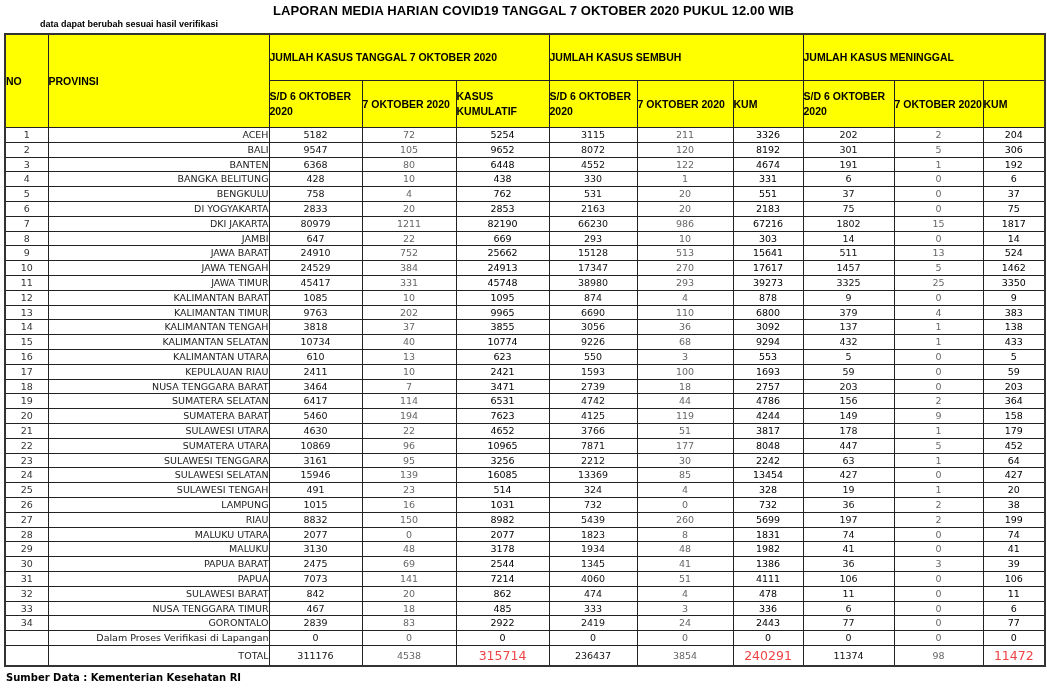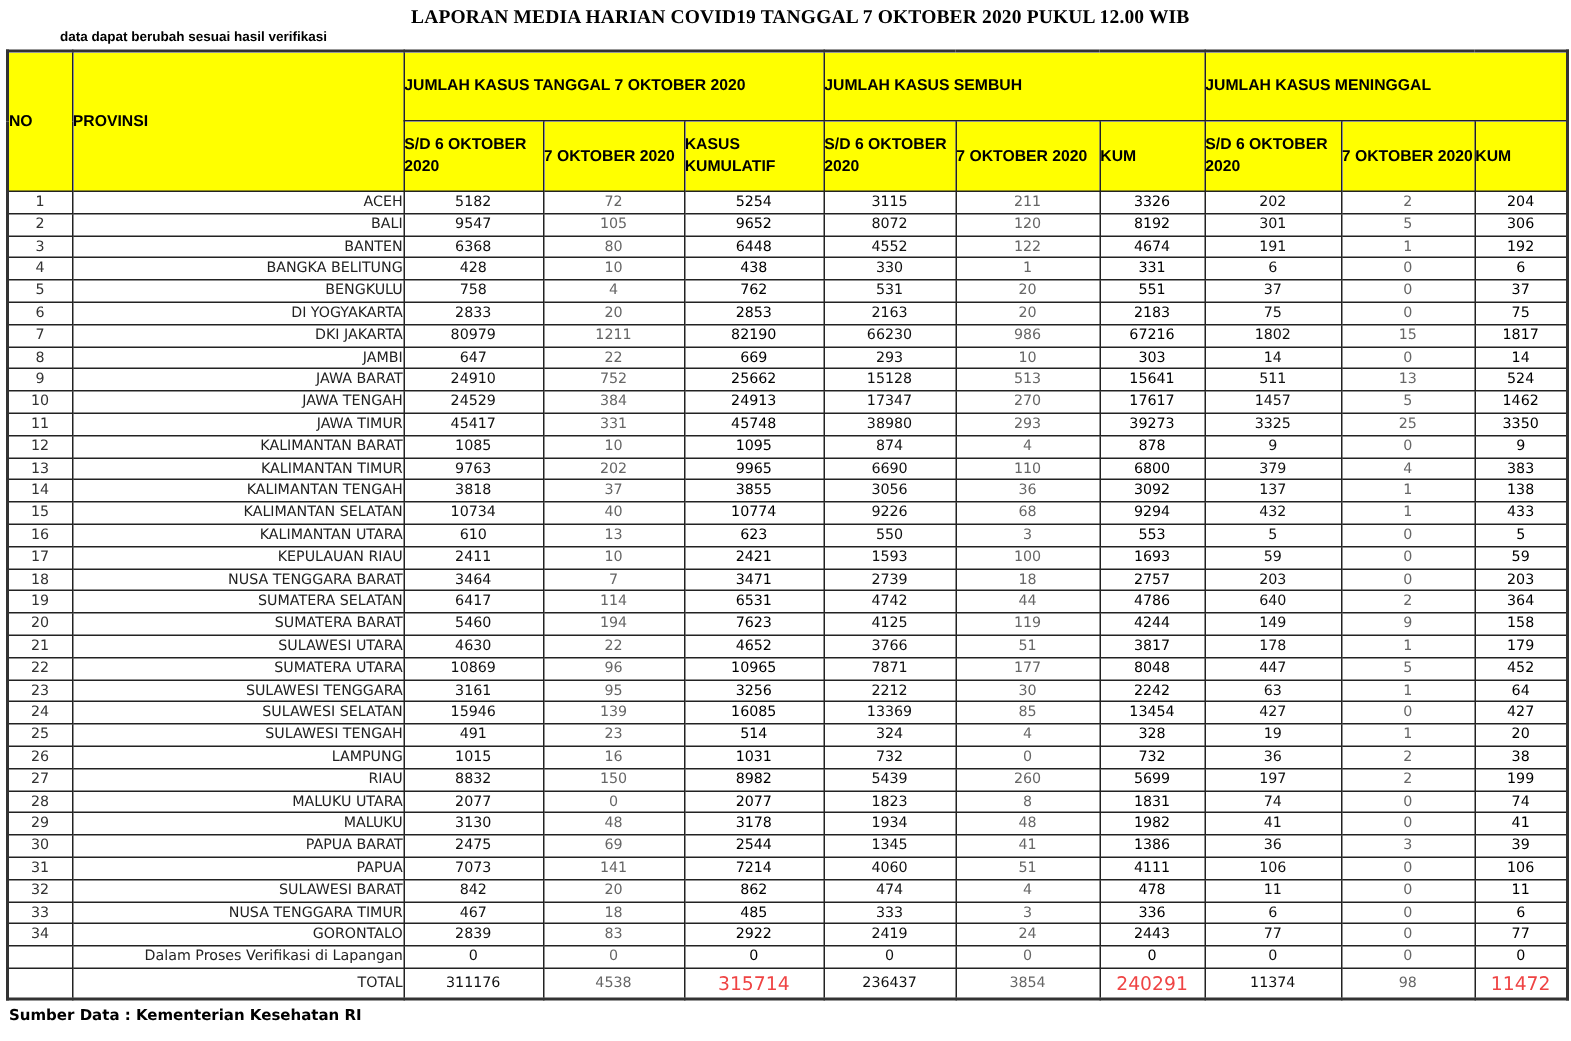--- a/index.html
+++ b/index.html
@@ -1,17 +1,17 @@
 <!DOCTYPE html>
 <html><head>
 <meta charset="utf-8">
 <style>
   html, body { margin:0; padding:0; background:#ffffff; }
   body { width:1047px; height:694px; position:relative; overflow:hidden; font-family:"Liberation Sans", sans-serif; color:#000; }
-  .title { position:absolute; left:0; top:3px; width:1047px; text-align:center; font-weight:bold; font-size:13px; letter-spacing:0.1px; padding-left:20px; box-sizing:border-box;font-family:Liberation Serif, serif; }
+  .title { position:absolute; left:0; top:3px; width:1047px; text-align:center; font-weight:bold; font-size:13px; letter-spacing:0.1px; padding-left:20px; box-sizing:border-box; }
   .subtitle { position:absolute; left:40px; top:19px; font-weight:bold; font-size:9px; }
   table.report { position:absolute; left:4px; top:33px; border-collapse:collapse; table-layout:fixed; width:1040px; }
   table.report th, table.report td { border:1px solid #222; padding:0; overflow:hidden; white-space:nowrap; }
   table.report th { background:#ffff00; font-weight:bold; font-size:10.5px; text-align:left; vertical-align:middle; line-height:15px; white-space:normal; }
   table.report { border:2px solid #333; }
   tr.h1 th.grp { height:45px; }
   tr.h2 th { height:46px; }
   table.report td { font-family:"DejaVu Sans", sans-serif; font-size:9.5px; height:13.8px; line-height:13.8px; text-align:center; color:#111; }
   table.report td.prov { text-align:right; padding-left:3px; color:#222; }
   table.report td.no { color:#333; }
@@ -298,21 +298,21 @@
       </tr>
       <tr>
         <td class="no">19</td>
         <td class="prov">SUMATERA SELATAN</td>
         <td>6417</td>
         <td class="day">114</td>
         <td class="kum">6531</td>
         <td>4742</td>
         <td class="day">44</td>
         <td class="kum">4786</td>
-        <td>640</td>
+        <td>156</td>
         <td class="day">2</td>
         <td class="kum">364</td>
       </tr>
       <tr>
         <td class="no">20</td>
         <td class="prov">SUMATERA BARAT</td>
         <td>5460</td>
         <td class="day">194</td>
         <td class="kum">7623</td>
         <td>4125</td>

